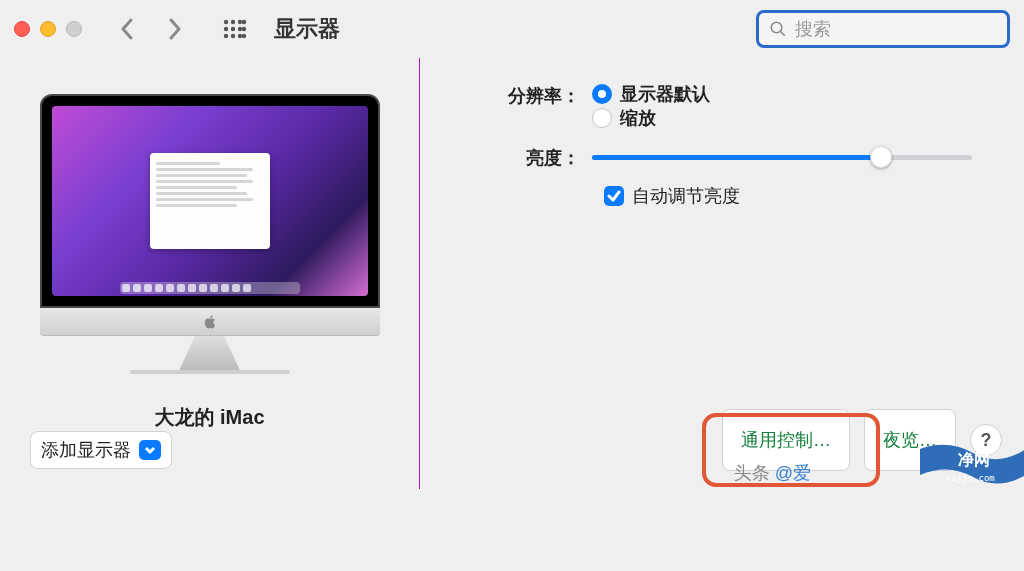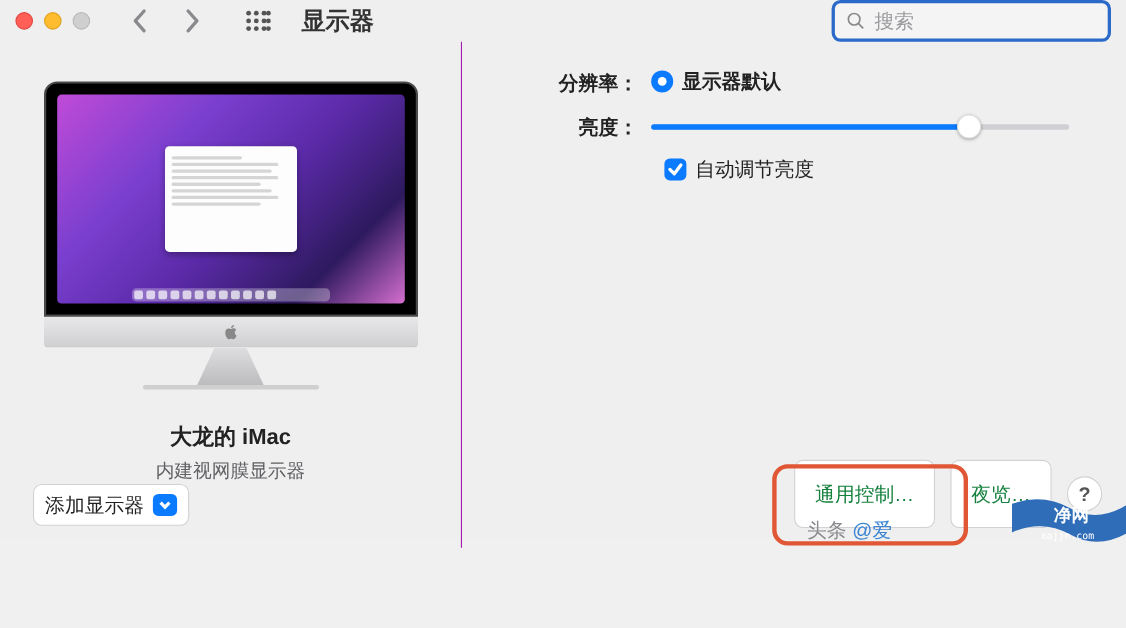--- a/index.html
+++ b/index.html
@@ -173,41 +173,44 @@
         </div>
         <div class="imac-chin">
           <svg class="imac-logo" viewBox="0 0 14 16">
               <path fill="#888" d="M11 8.5c0-2 1.5-3 1.6-3.1-0.9-1.3-2.2-1.5-2.7-1.5-1.1-.1-2.2.7-2.8.7s-1.5-.7-2.5-.6c-1.3 0-2.5.8-3.1 1.9-1.3 2.3-.3 5.8.9 7.7.6.9 1.4 1.9 2.4 1.9.9 0 1.3-.6 2.4-.6s1.5.6 2.5.6 1.7-.9 2.3-1.8c.7-1 1-2 1-2.1 0 0-2-.8-2-3.1zM9.3 2.6c.5-.6.9-1.4.8-2.3-.8 0-1.7.5-2.2 1.1-.5.5-.9 1.4-.8 2.2.9.1 1.7-.4 2.2-1z"></path>
             </svg>
         </div>
         <div class="imac-stand"></div>
         <div class="imac-foot"></div>
       </div>
       <div class="device-name">大龙的 iMac</div>
-      <div class="device-sub">内建视网膜显示器</div>
 
       <div class="add-display">
         <span>添加显示器</span>
         <span class="chev-box">
           <svg viewBox="0 0 12 12">
               <polyline points="2,4 6,8 10,4"></polyline>
             </svg>
         </span>
       </div>
     </div>
 
     <div class="right-pane">
 
       <div class="row">
         <div class="row-label">分辨率：</div>
         <div class="row-ctrl">
           <div class="radio-row">
             <div class="radio on"></div>
             <div class="radio-label">显示器默认</div>
           </div>
+          <div class="radio-row">
+            <div class="radio"></div>
+            <div class="radio-label">缩放</div>
+          </div>
         </div>
       </div>
 
       <div class="row" style="align-items:center; ">
         <div class="row-label">亮度：</div>
         <div class="row-ctrl">
           <div class="slider-wrap">
             <div class="slider-track-bg"></div>
             <div class="slider-track-fill"></div>
             <div class="slider-knob"></div>

